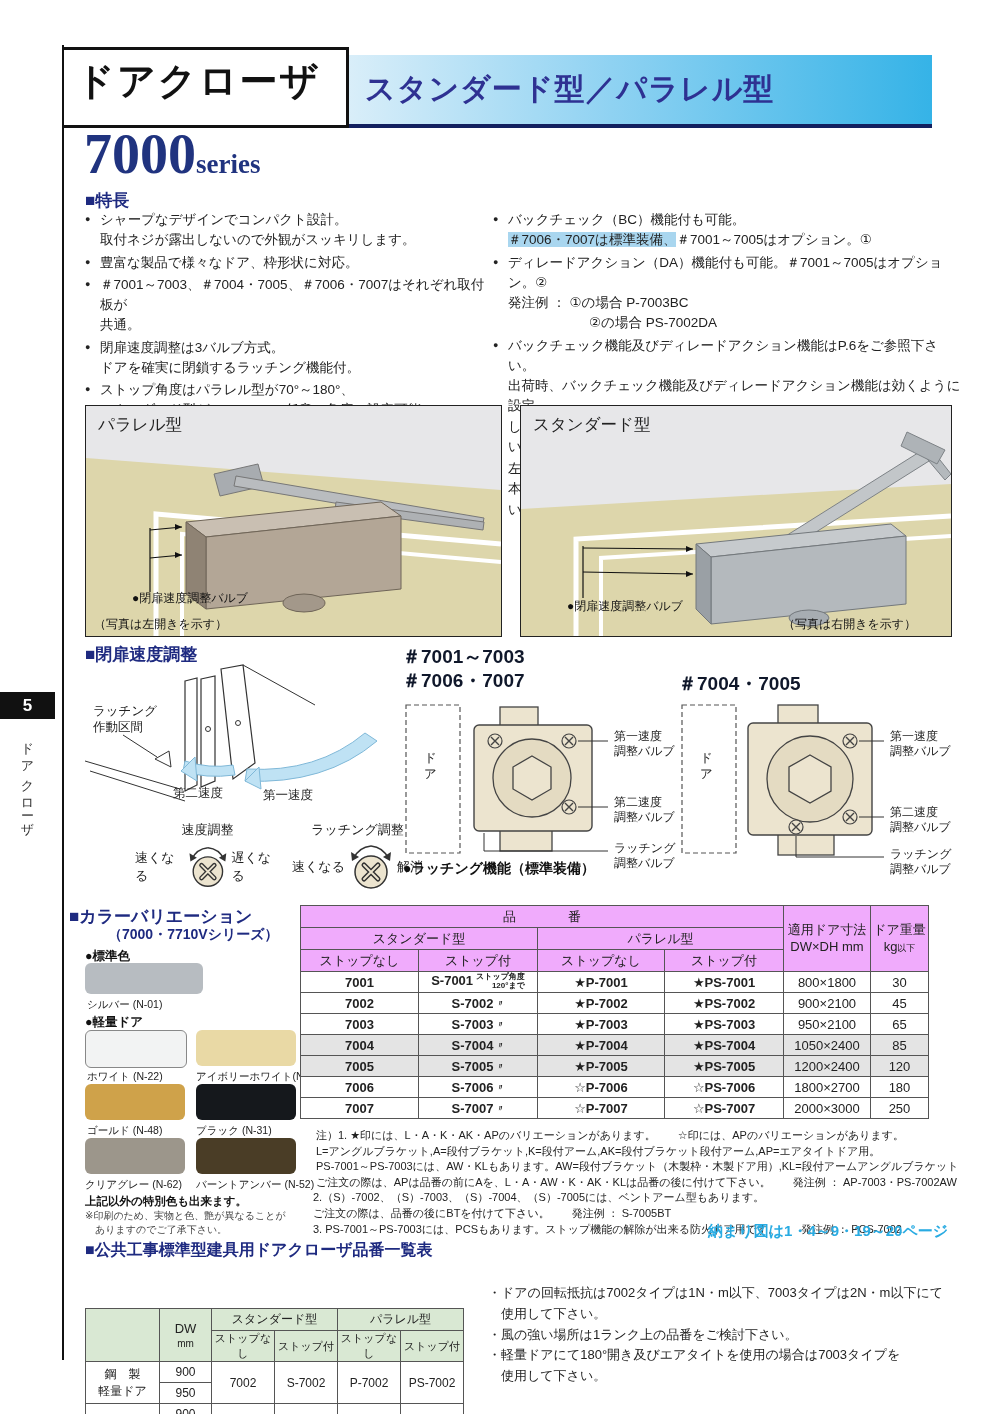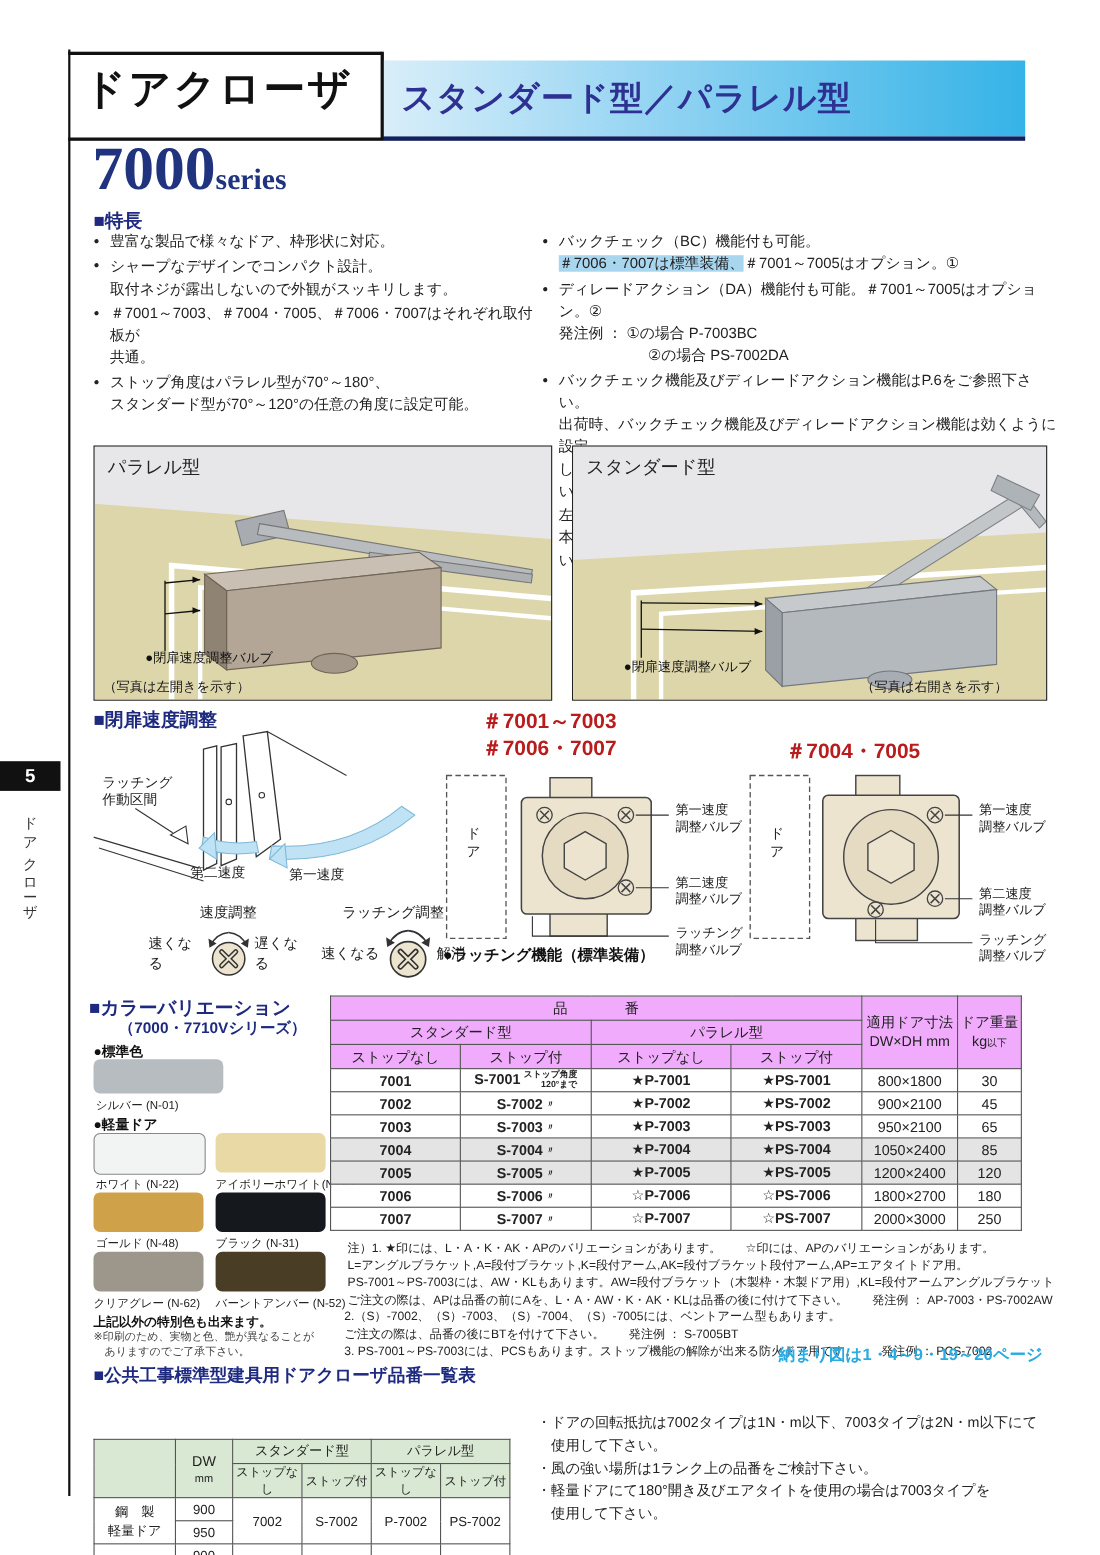--- a/index.html
+++ b/index.html
@@ -38,21 +38,21 @@
   .feat-col li::before{content:"●";position:absolute;left:0;top:3px;font-size:9px;color:#222;}
   .hl{background:#a9d6ef;}
 
   
   .photo{border:1px solid #222;background:#e7e7e9;overflow:hidden;}
   .photo-label{left:12px;top:8px;font-size:16.5px;color:#222;}
   .photo-valve{font-size:12px;color:#111;}
   .photo-note{font-size:12px;color:#111;}
 
   
-  .diag-title{font-size:19px;font-weight:bold;color:#b91c1c;line-height:1.25;margin-left:36px;}
+  .diag-title{font-size:19px;font-weight:bold;color:#0f172a;line-height:1.25;}
   .diag-label{font-size:12px;color:#222;line-height:1.25;}
   .door-label{font-size:12.5px;color:#222;line-height:1.3;}
   .adj-title{font-size:13px;color:#222;text-align:center;}
   .adj-word{font-size:13px;color:#222;}
   .latch-t{font-size:14px;font-weight:bold;color:#111;}
   .latch-d{font-size:13px;color:#222;}
 
   
   .col-sub{font-size:14px;font-weight:bold;color:#1e2a80;}
   .col-grp{font-size:12.5px;font-weight:bold;color:#111;}
@@ -103,25 +103,27 @@
     <span class="hdr-sub">スタンダード型／パラレル型</span>
   </div>
   <div class="abs hdr-underline"></div>
   <div class="abs series">
     <span class="big">7000</span><span class="small">series</span>
   </div>
 
   <div class="abs sec-h" style="left:85px;top:189px;">■特長</div>
   <div class="abs feat-col" style="left:85px;top:210px;width:402px;">
     <ul>
-      <li><span class="pl">豊富な製品で様々なドア、枠形状に対応。</span></li>
       <li><span class="pl">シャープなデザインでコンパクト設計。
 取付ネジが露出しないので外観がスッキリします。</span></li>
+      <li><span class="pl">豊富な製品で様々なドア、枠形状に対応。</span></li>
       <li><span class="pl">＃7001～7003、＃7004・7005、＃7006・7007はそれぞれ取付板が
 共通。</span></li>
+      <li><span class="pl">閉扉速度調整は3バルブ方式。
+ドアを確実に閉鎖するラッチング機能付。</span></li>
       <li><span class="pl">ストップ角度はパラレル型が70°～180°、
 スタンダード型が70°～120°の任意の角度に設定可能。</span></li>
     </ul>
   </div>
   <div class="abs feat-col" style="left:493px;top:210px;width:468px;">
     <ul>
       <li>
         <span>バックチェック（BC）機能付も可能。</span><br>
         <span class="hl">＃7006・7007は標準装備、</span><span>＃7001～7005はオプション。①</span>
       </li>
@@ -296,21 +298,21 @@
     <span class="abs diag-label pl" style="left:212px;top:84px;">第一速度
 調整バルブ</span>
     <span class="abs diag-label pl" style="left:212px;top:160px;">第二速度
 調整バルブ</span>
     <span class="abs diag-label pl" style="left:212px;top:202px;">ラッチング
 調整バルブ</span>
   </div>
 
   <div class="abs latch-t" style="left:403px;top:860px;">●ラッチング機能（標準装備）</div>
 
-  <div class="abs sec-h" style="left:81px;top:905px;text-align:right;">■カラーバリエーション</div>
+  <div class="abs sec-h" style="left:69px;top:905px;text-align:right;">■カラーバリエーション</div>
   <div class="abs col-sub" style="left:108px;top:926px;">（7000・7710Vシリーズ）</div>
   <div class="abs col-grp" style="left:85px;top:948px;">●標準色</div>
   <div class="abs swatch" style="left:85px;top:963px;width:118px;height:31px;background:#b7bcc1;"></div>
   <div class="abs sw-name" style="left:87px;top:998px;">シルバー (N-01)</div>
   <div class="abs col-grp" style="left:85px;top:1014px;">●軽量ドア</div>
 
   <div class="abs swatch" style="left:85px;top:1030px;width:100px;height:36px;background:#f2f3f3;border:1px solid #888;"></div>
   <div class="abs swatch" style="left:196px;top:1030px;width:100px;height:36px;background:#e9d9a5;"></div>
   <div class="abs sw-name" style="left:87px;top:1070px;">ホワイト (N-22)</div>
   <div class="abs sw-name" style="left:196px;top:1070px;">アイボリーホワイト(N-04)</div>

